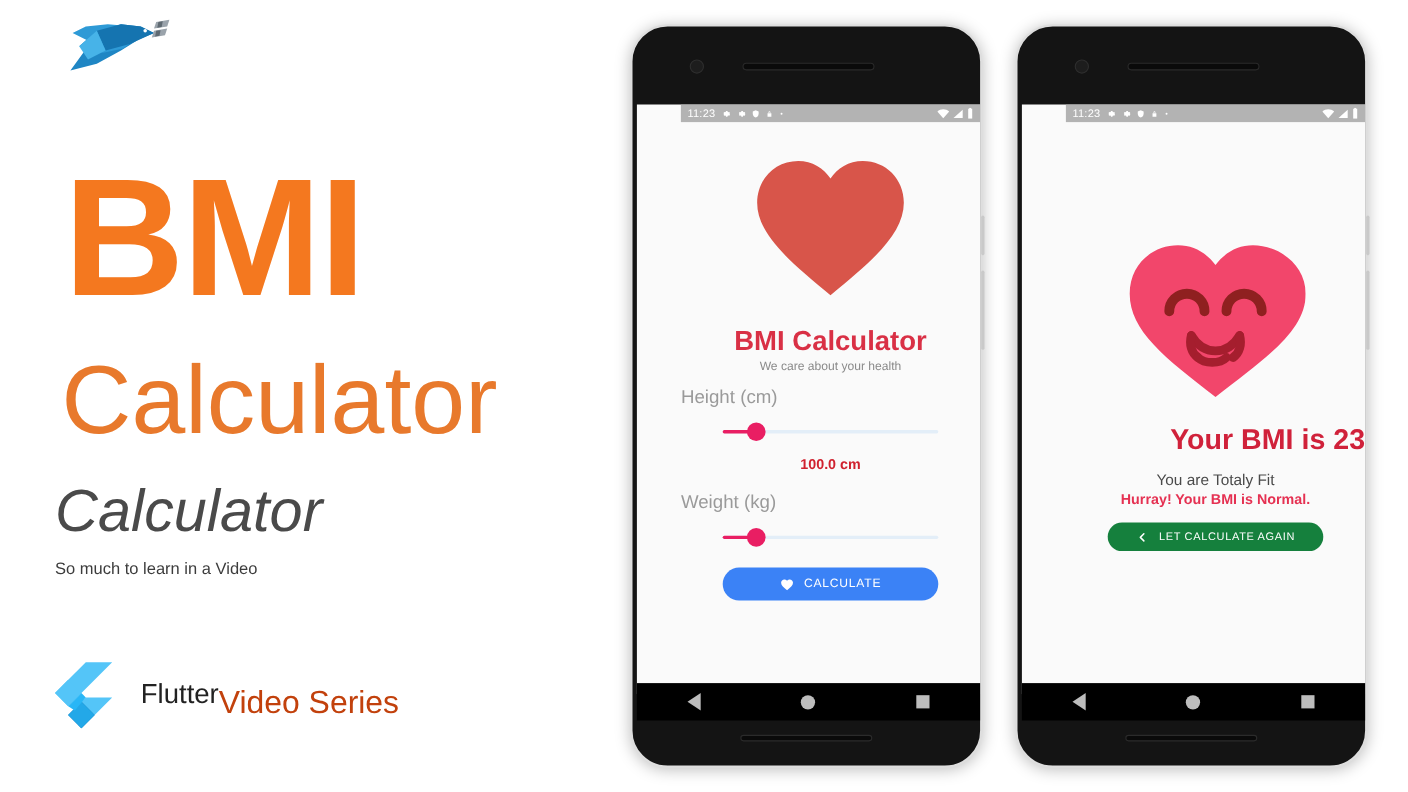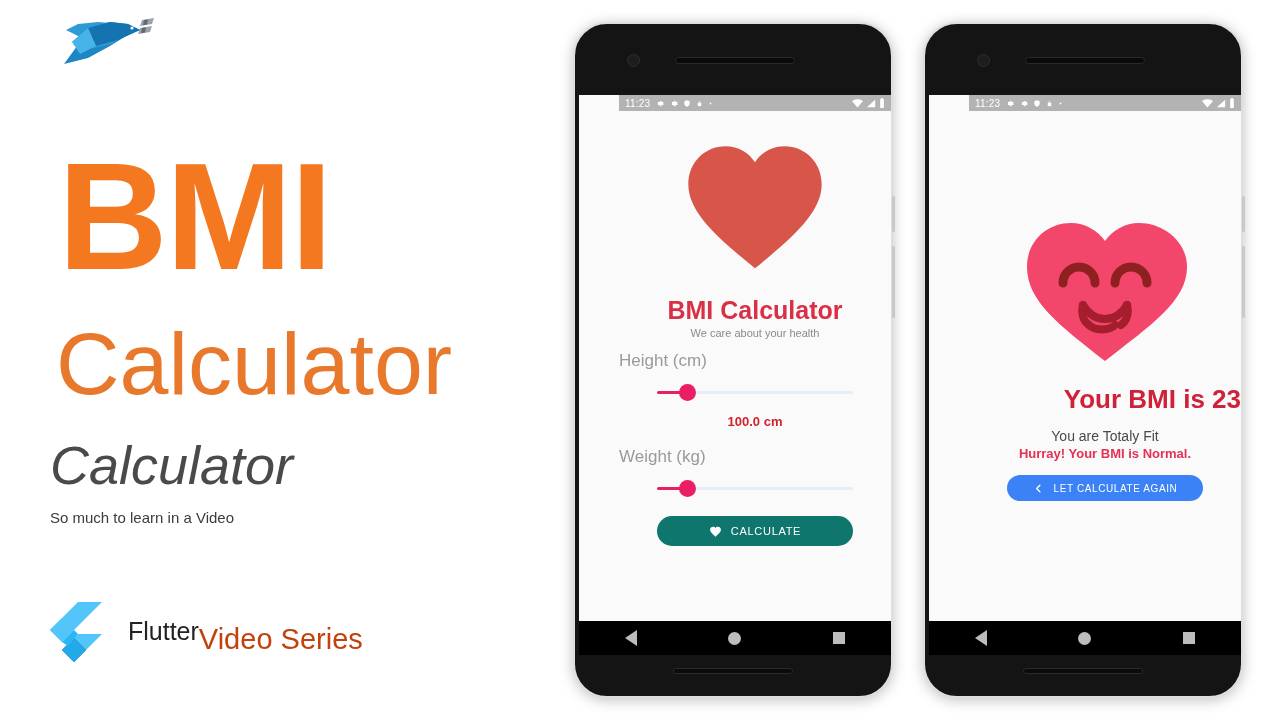--- a/index.html
+++ b/index.html
@@ -97,21 +97,21 @@
   .field-label { text-align:left; font-size:17px; color:#9a9a9a; font-weight:400; }
   .slider-row { position:relative; height:26px; margin:9px 38px 0 38px; }
   .slider-track { position:absolute; left:0; right:0; top:11px; height:3px;
                   background:#e3eef8; border-radius:2px; }
   .slider-fill { position:absolute; left:0; top:11px; width:30px; height:3px;
                  background:#E91E63; border-radius:2px; }
   .slider-thumb { position:absolute; left:22px; top:4px; width:17px; height:17px;
                   border-radius:50%; background:#E91E63; }
   .field-value { text-align:center; font-size:13px; font-weight:bold; color:#D0212E; margin-top:8px; }
   .btn-primary {
-    margin:14px 38px 0 38px; height:30px; background:#0f766e; color:#fff;
+    margin:14px 38px 0 38px; height:30px; background:#3b82f6; color:#fff;
     display:flex; align-items:center; justify-content:center; gap:9px;
     font-size:11px; font-weight:500; letter-spacing:0.7px; cursor:pointer;border-radius:15px;
   }
 
   
   .s2-body { position:relative; height:520px; }
   .heart-face { position:absolute; left:50%; transform:translateX(-50%); top:102px; }
   .bmi-result {
     position:absolute; left:0; right:0; top:273px; text-align:right;
     font-size:26px; font-weight:bold; color:#D0213A;
@@ -119,21 +119,21 @@
   .bmi-status {
     position:absolute; left:0; right:0; top:306px; text-align:center;
     font-size:14px; color:#4a4a4a;margin-top:11px;
   }
   .bmi-message {
     position:absolute; left:0; right:0; top:335px; text-align:center;
     font-size:13px; font-weight:bold; color:#E53152;
   }
   .btn-again {
     position:absolute; left:38px; right:38px; top:364px; height:26px;
-    background:#3b82f6; color:#fff; display:flex; align-items:center;
+    background:#15803d; color:#fff; display:flex; align-items:center;
     justify-content:center; gap:10px; font-size:10px; font-weight:500;
     letter-spacing:0.6px; cursor:pointer;border-radius:13px;
   }
   .chev { display:block; }
 </style>
 </head>
 <body>
 
 <div class="stage">
 

